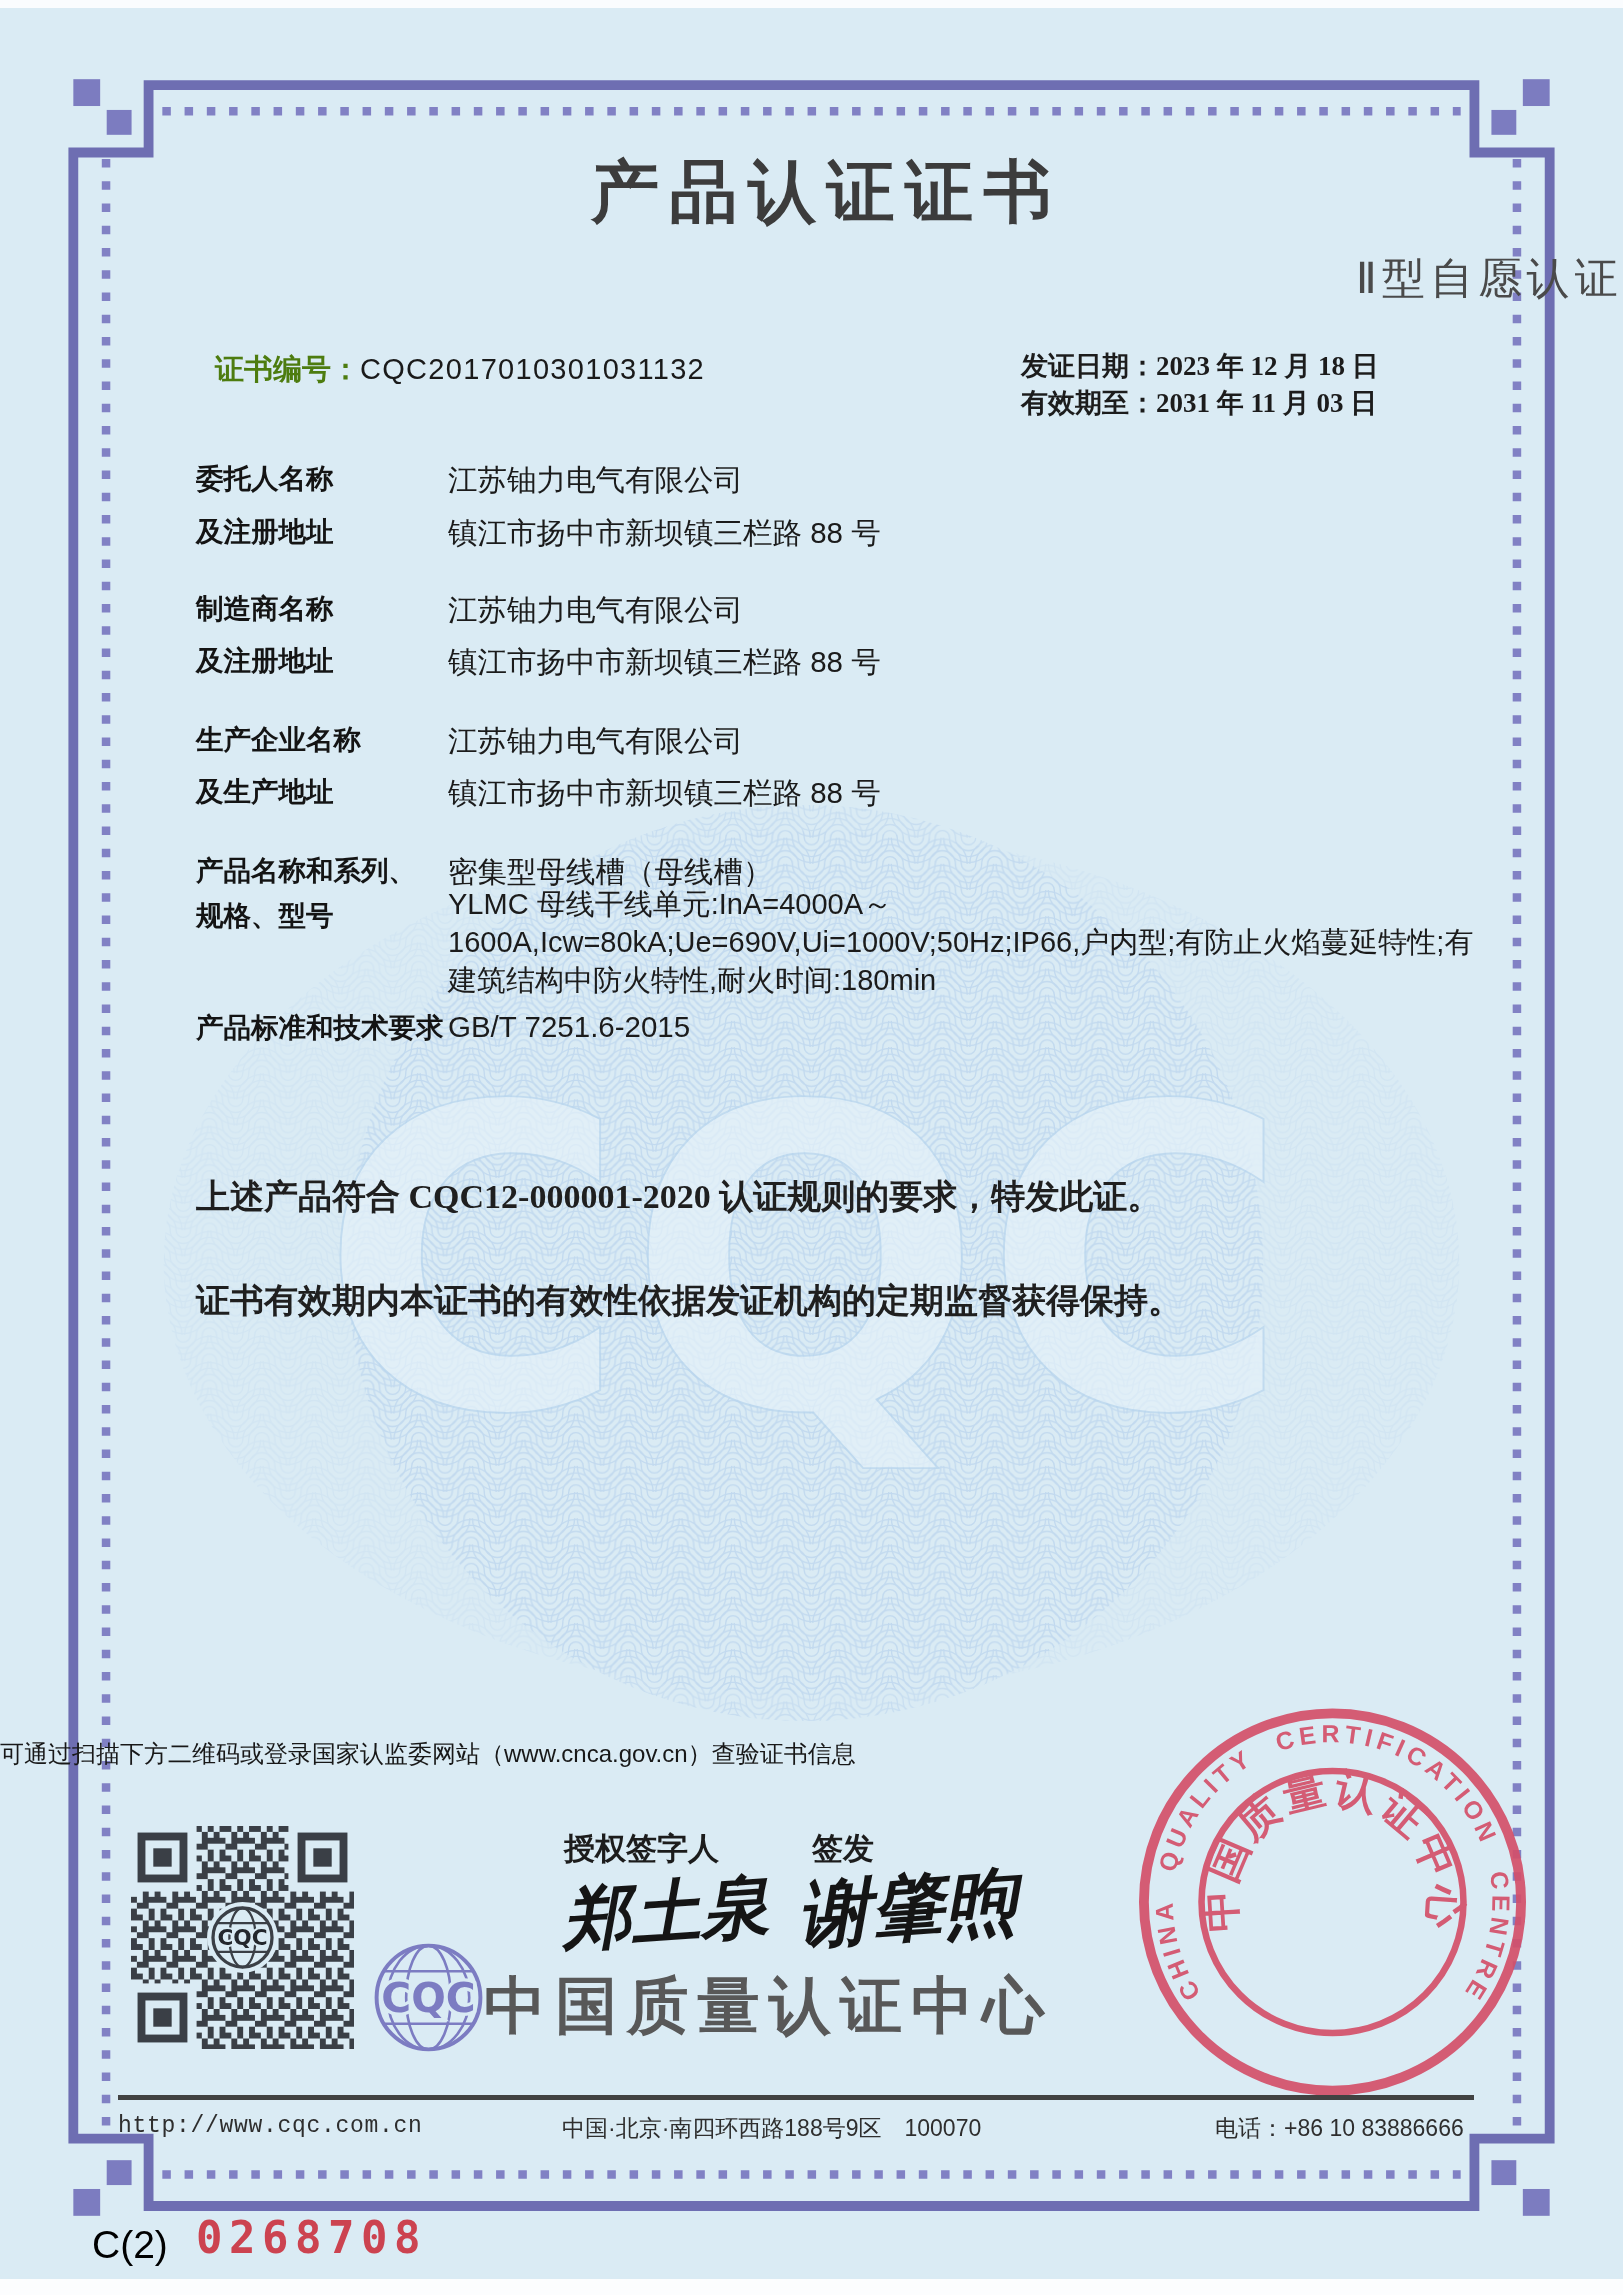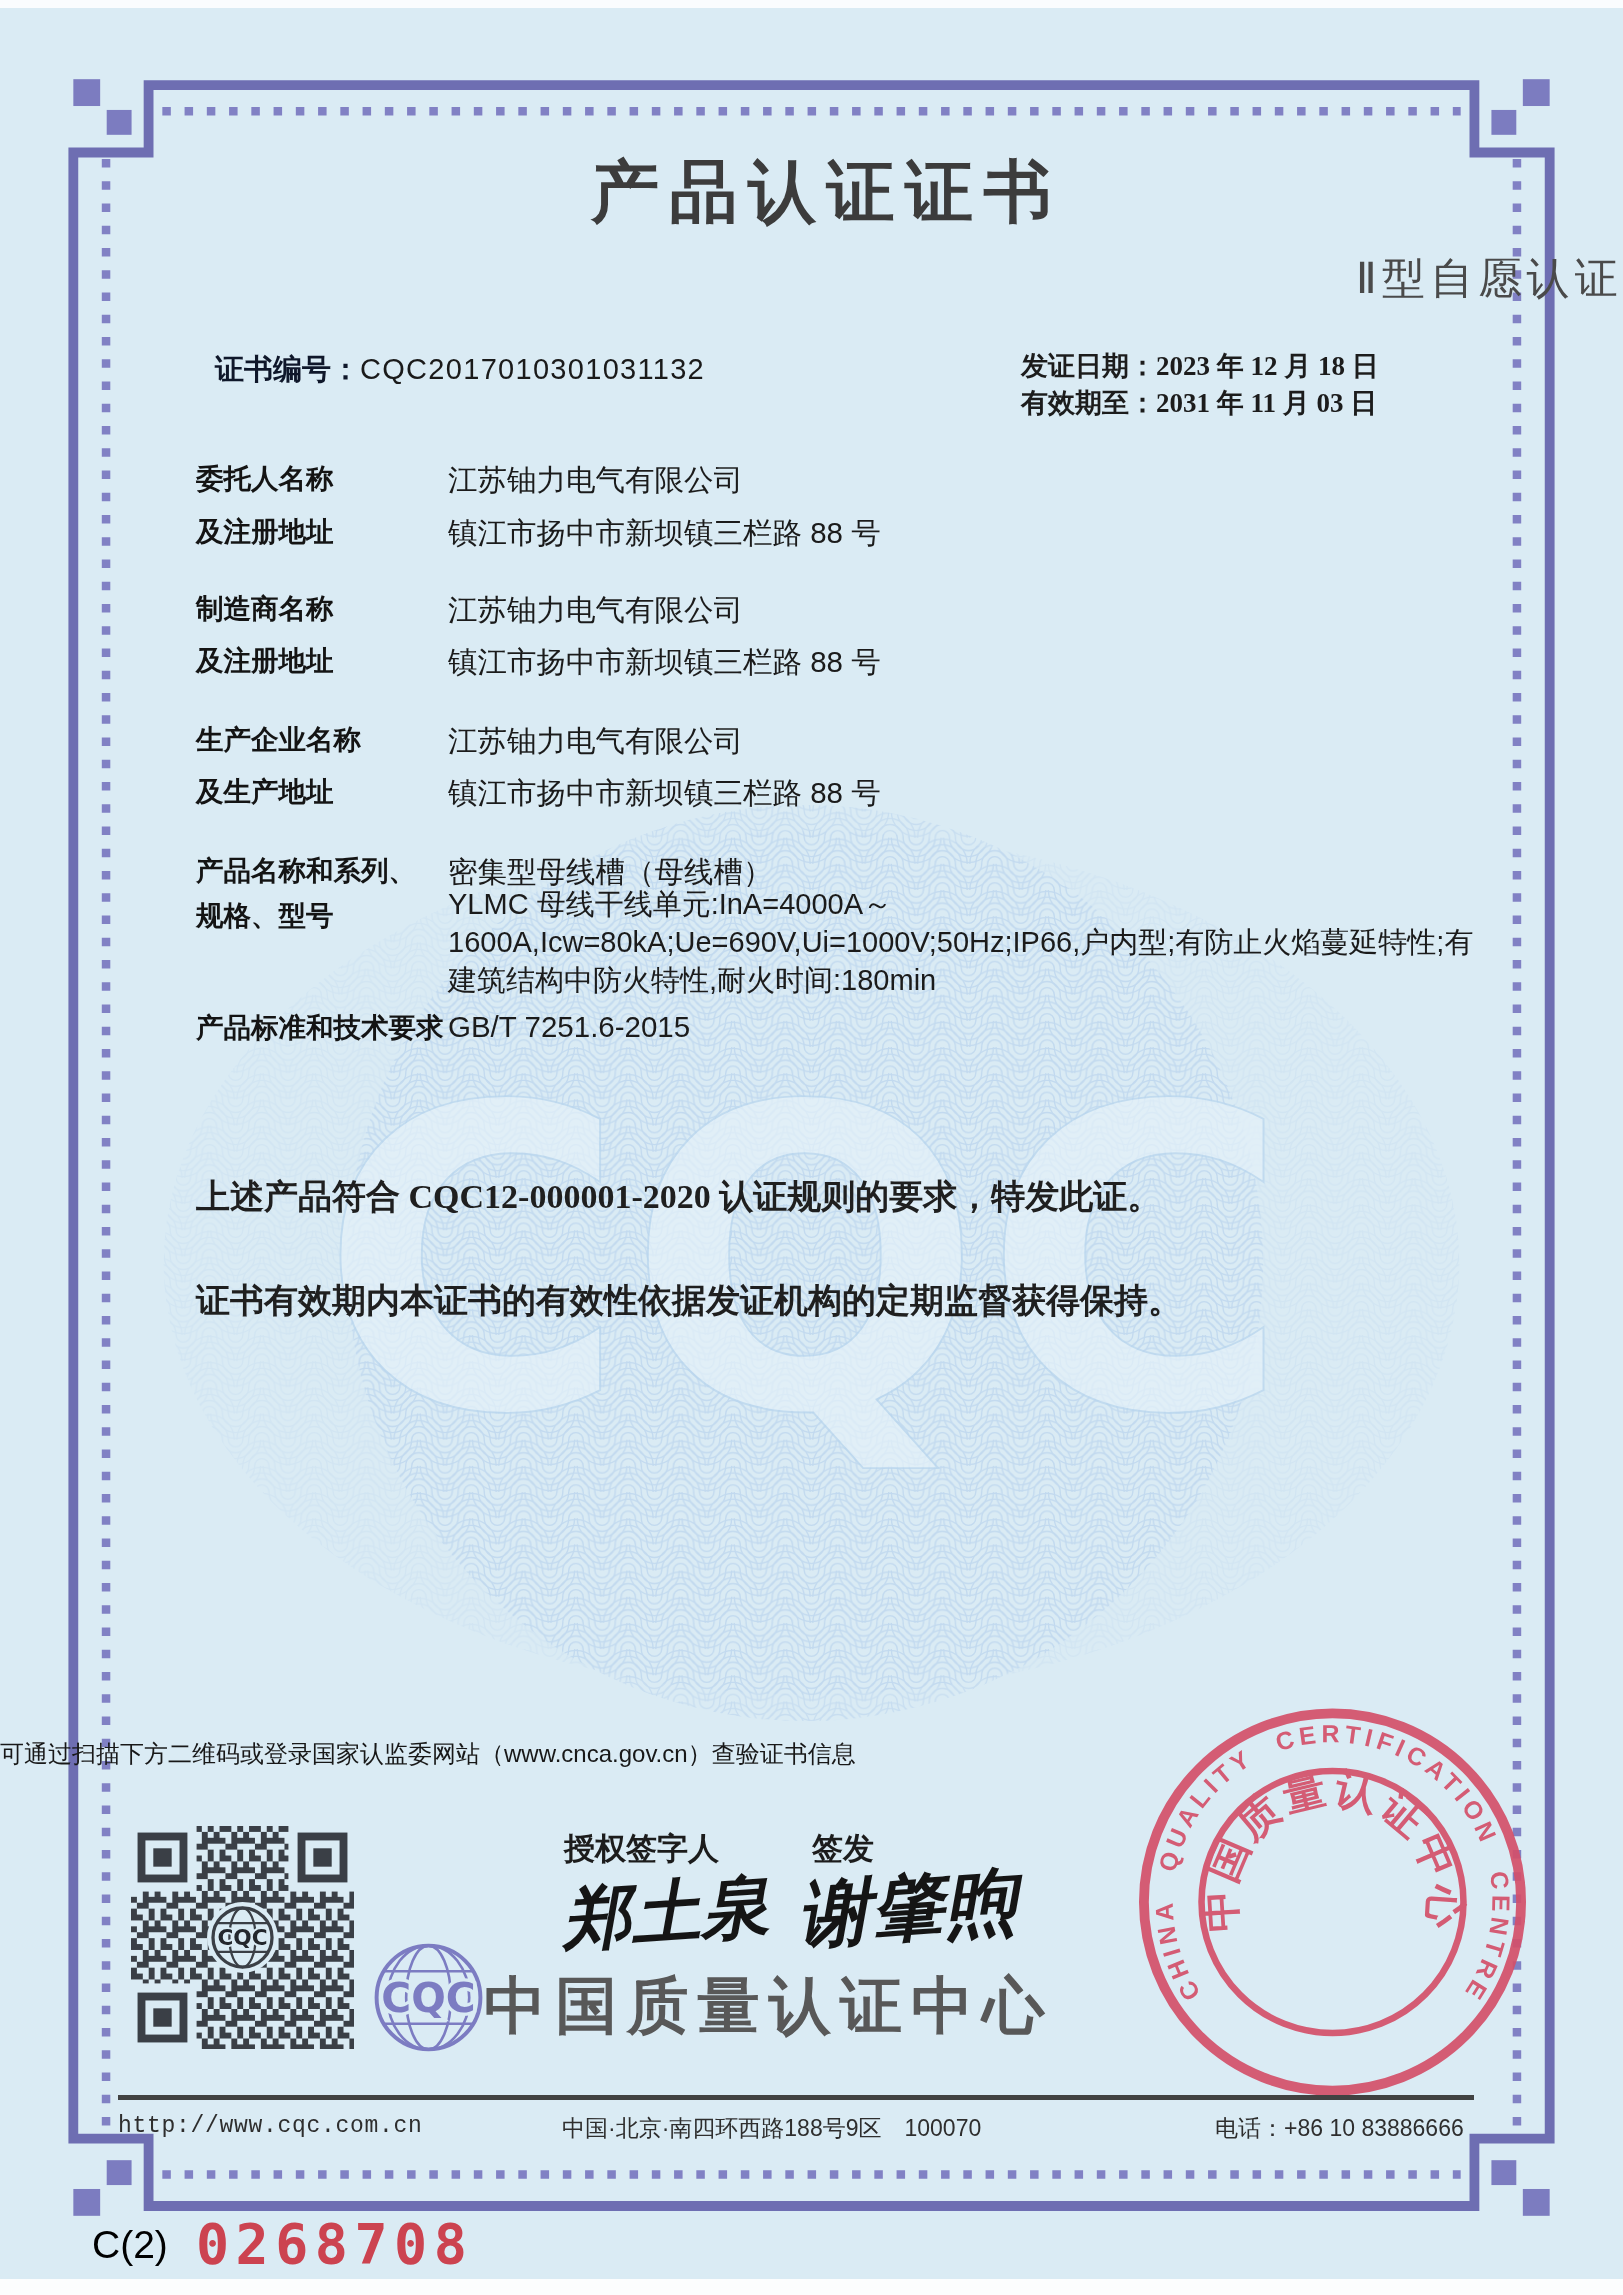--- a/index.html
+++ b/index.html
@@ -15,21 +15,21 @@
   .title {
     left:0; right:0; top:154px; text-align:center;
     font-size:68px; font-weight:bold; letter-spacing:10.5px;
     color:#3c3c3c; line-height:1.1;padding-left:30px;
   }
   .subtitle {
     left:0; right:0; top:250px; text-align:right;
     font-size:43px; font-weight:500; letter-spacing:5.2px; color:#4a4a4a;
   }
   .certno { left:215px; top:350px; font-size:29px; }
-  .certno .lbl { font-family:"Liberation Serif", serif; font-weight:bold; color:#0f172a;margin-top:44px; }
+  .certno .lbl { font-family:"Liberation Serif", serif; font-weight:bold; color:#4d7c0f;margin-top:44px; }
   .certno .val { letter-spacing:1.3px; color:#1a1a1a; font-weight:500; }
 
   .dates { left:1021px; top:348px; font-family:"Liberation Serif", serif; font-size:27px; line-height:37px; color:#1c1c1c; font-weight:bold;}
 
   .frow { display:flex; left:196px; width:1283px; }
   .flabel { width:252px; flex:0 0 252px; font-weight:bold; font-size:27.5px; color:#141414; }
   .fvalue { font-size:29.5px; color:#1b1b1b; }
   .specblock { left:448px; top:885px; width:1028px; font-size:29px; line-height:38px; color:#1b1b1b; }
   .speclabel { left:196px; top:898px; font-weight:bold; font-size:27.5px; color:#141414; }
 
@@ -41,21 +41,21 @@
   .sig { font-family:"DejaVu Serif", serif; font-style:italic; font-weight:bold; color:#151515; transform:rotate(-4deg); }
   .orgname { left:484px; top:1964px; font-size:62px; font-weight:bold; letter-spacing:9.2px; color:#585858; }
 
   .footline { left:118px; top:2095px; width:1356px; height:4.6px; background:#424242; }
   .foottxt { top:2113px; font-size:23px; color:#2e2e2e; }
   .website { left:118px; font-family:"Liberation Mono", monospace; letter-spacing:0.7px; }
   .addr { left:562px; }
   .phone { left:1215px; }
 
   .serialpfx { left:92px; top:2223px; font-family:Liberation Sans, sans-serif; font-size:39px; color:#000000; }
-  .serialnum { left:196px; top:2212px; font-family:"DejaVu Sans Mono", monospace; font-weight:bold; font-size:55px; letter-spacing:6.5px; color:#cc4350; }
+  .serialnum { left:196px; top:2212px; font-family:"DejaVu Sans Mono", monospace; font-weight:bold; font-size:44px; letter-spacing:6.5px; color:#cc4350; }
 
   .strip-top { left:0; top:0; width:1623px; height:7.9px; background:rgba(255,255,255,.85); }
   .strip-bottom { left:0; top:2279px; width:1623px; height:16.4px; background:#fcfdfe; }
 
   .ring-en { font:bold 38px "Liberation Sans", sans-serif; letter-spacing:7px; word-spacing:22px; fill:#d4506a; }
   .ring-cn { font:bold 64px "Liberation Serif", serif; letter-spacing:6px; fill:#d4506a; }
 </style>
 </head>
 <body>
 

